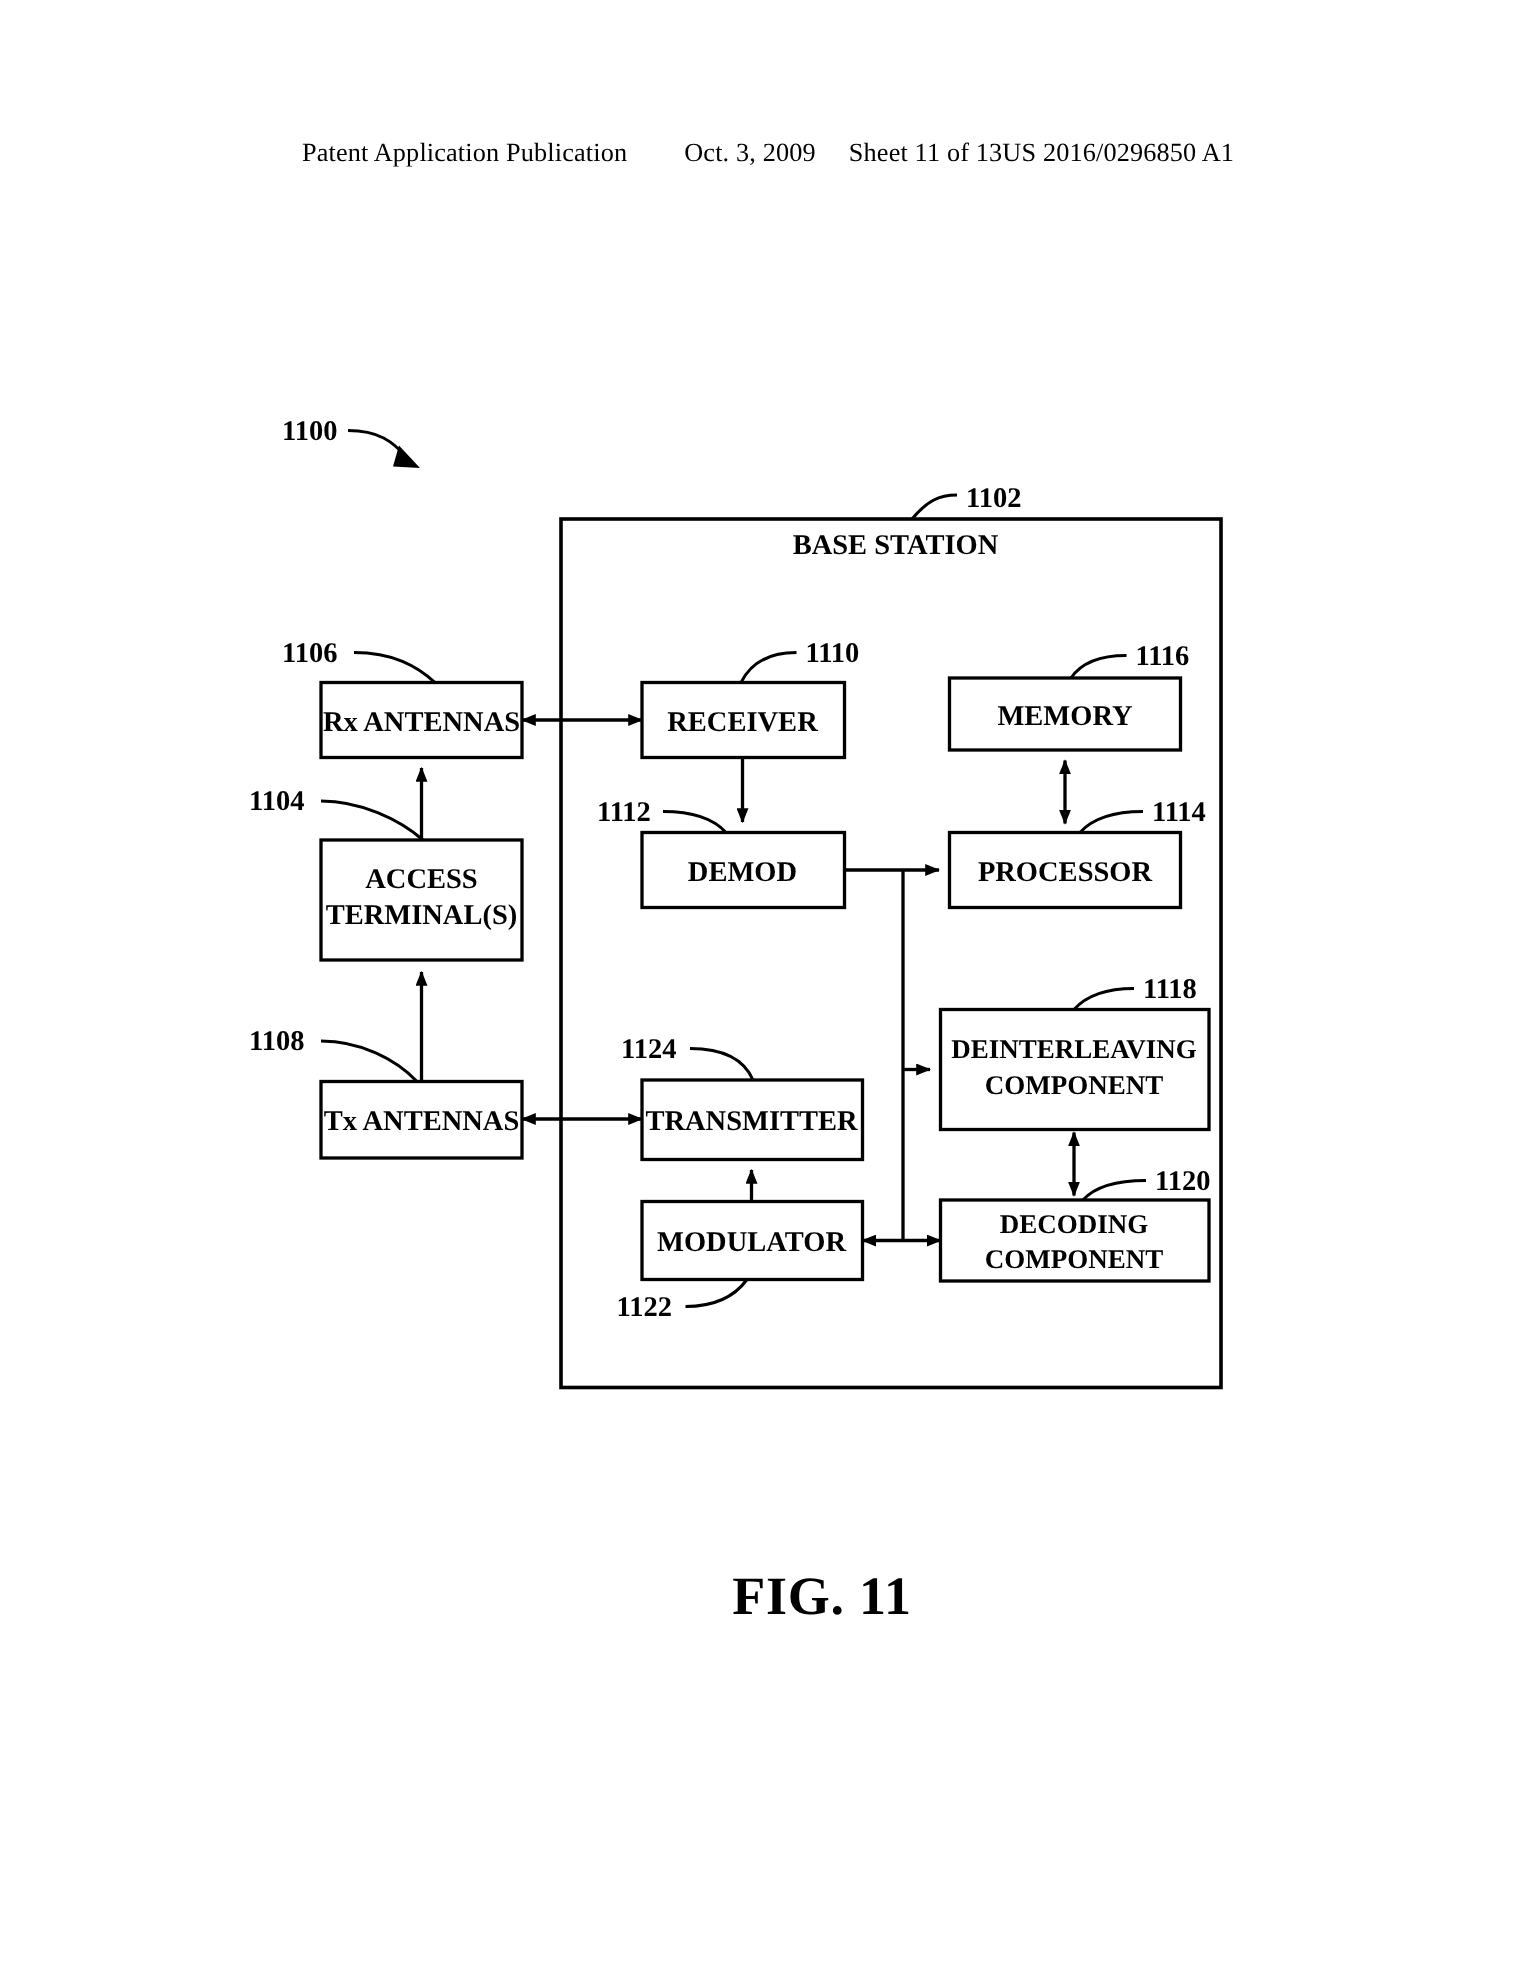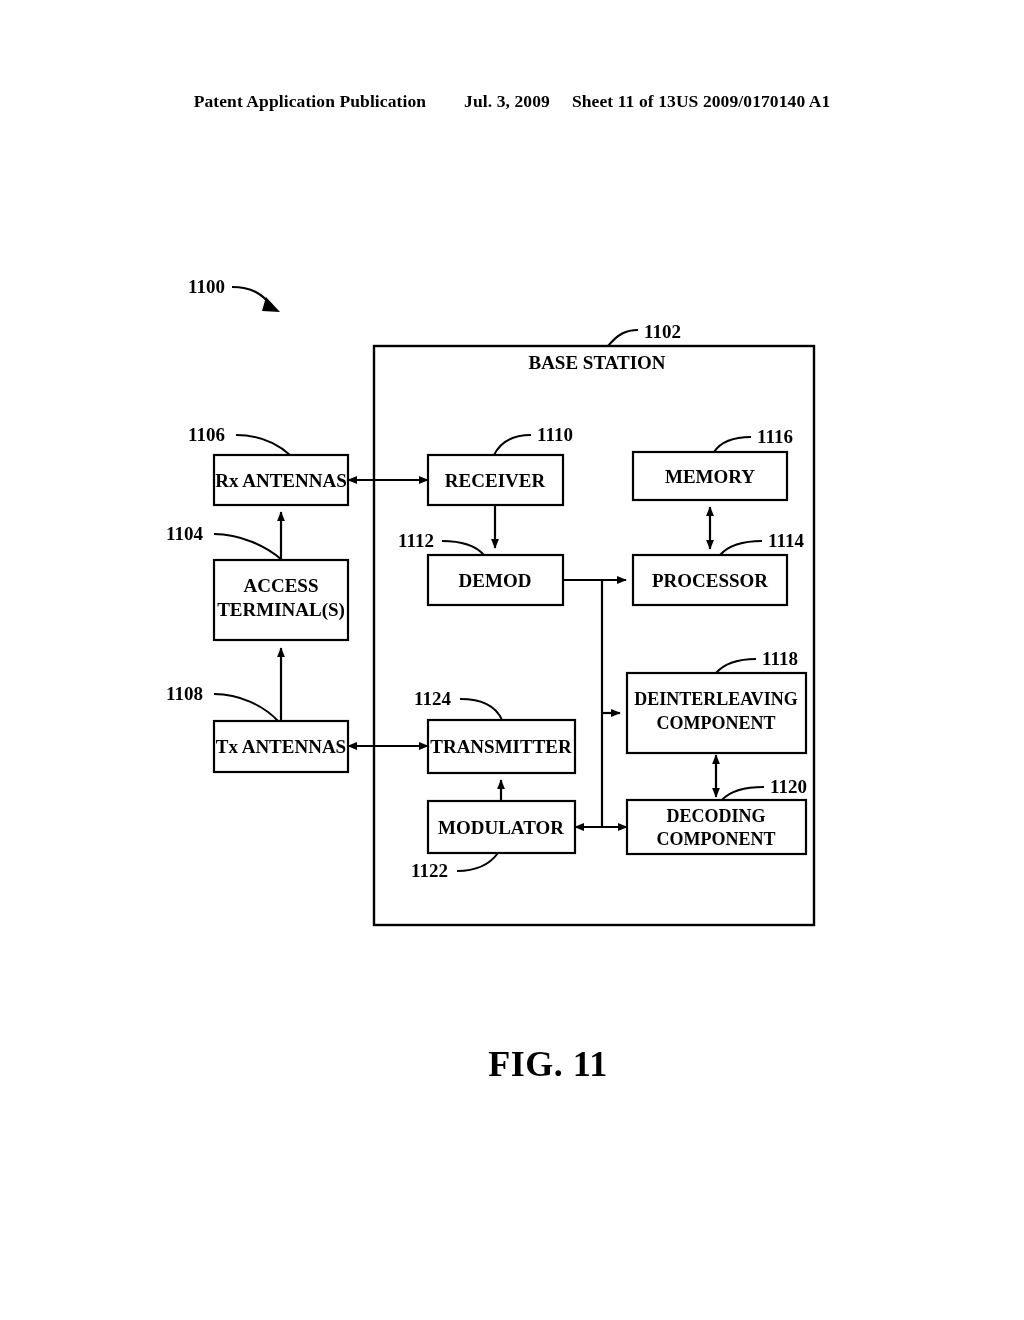--- a/index.html
+++ b/index.html
@@ -24,21 +24,21 @@
   
   .header {
     position: absolute;
     top: 88px;
     left: 0;
     width: 1024px;
     height: 26px;
     display: flex;
     align-items: center;
     justify-content: center;
-    font-weight: bold;
+    font-weight: normal;
     font-size: 17.5px;
     letter-spacing: 0.1px;
     white-space: nowrap;
     text-align: right;
   }
   .header .h-pub   { margin-right: 38px; }
   .header .h-date  { margin-right: 22px; }
   .header .h-sheet { }
   .header .h-num   { }
 
@@ -107,23 +107,23 @@
     fill: #000000;
   }
 </style>
 </head>
 <body>
 
 <div id="page">
 
   <div class="header">
     <span class="h-pub">Patent Application Publication</span>
-    <span class="h-date">Jul. 3, 2009</span>
+    <span class="h-date">Oct. 3, 2009</span>
     <span class="h-sheet">Sheet 11 of 13</span>
-    <span class="h-num">US 2009/0170140 A1</span>
+    <span class="h-num">US 2016/0296850 A1</span>
   </div>
 
   <svg id="diagram" viewBox="0 0 1024 1320">
     <defs>
       <marker id="arrowhead" markerWidth="10" markerHeight="8" refX="9.2" refY="4" orient="auto" markerUnits="userSpaceOnUse">
         <path d="M0,0 L10,4 L0,8 z" fill="#000000"></path>
       </marker>
       <marker id="arrowtail" markerWidth="10" markerHeight="8" refX="0.8" refY="4" orient="auto" markerUnits="userSpaceOnUse">
         <path d="M10,0 L0,4 L10,8 z" fill="#000000"></path>
       </marker>

